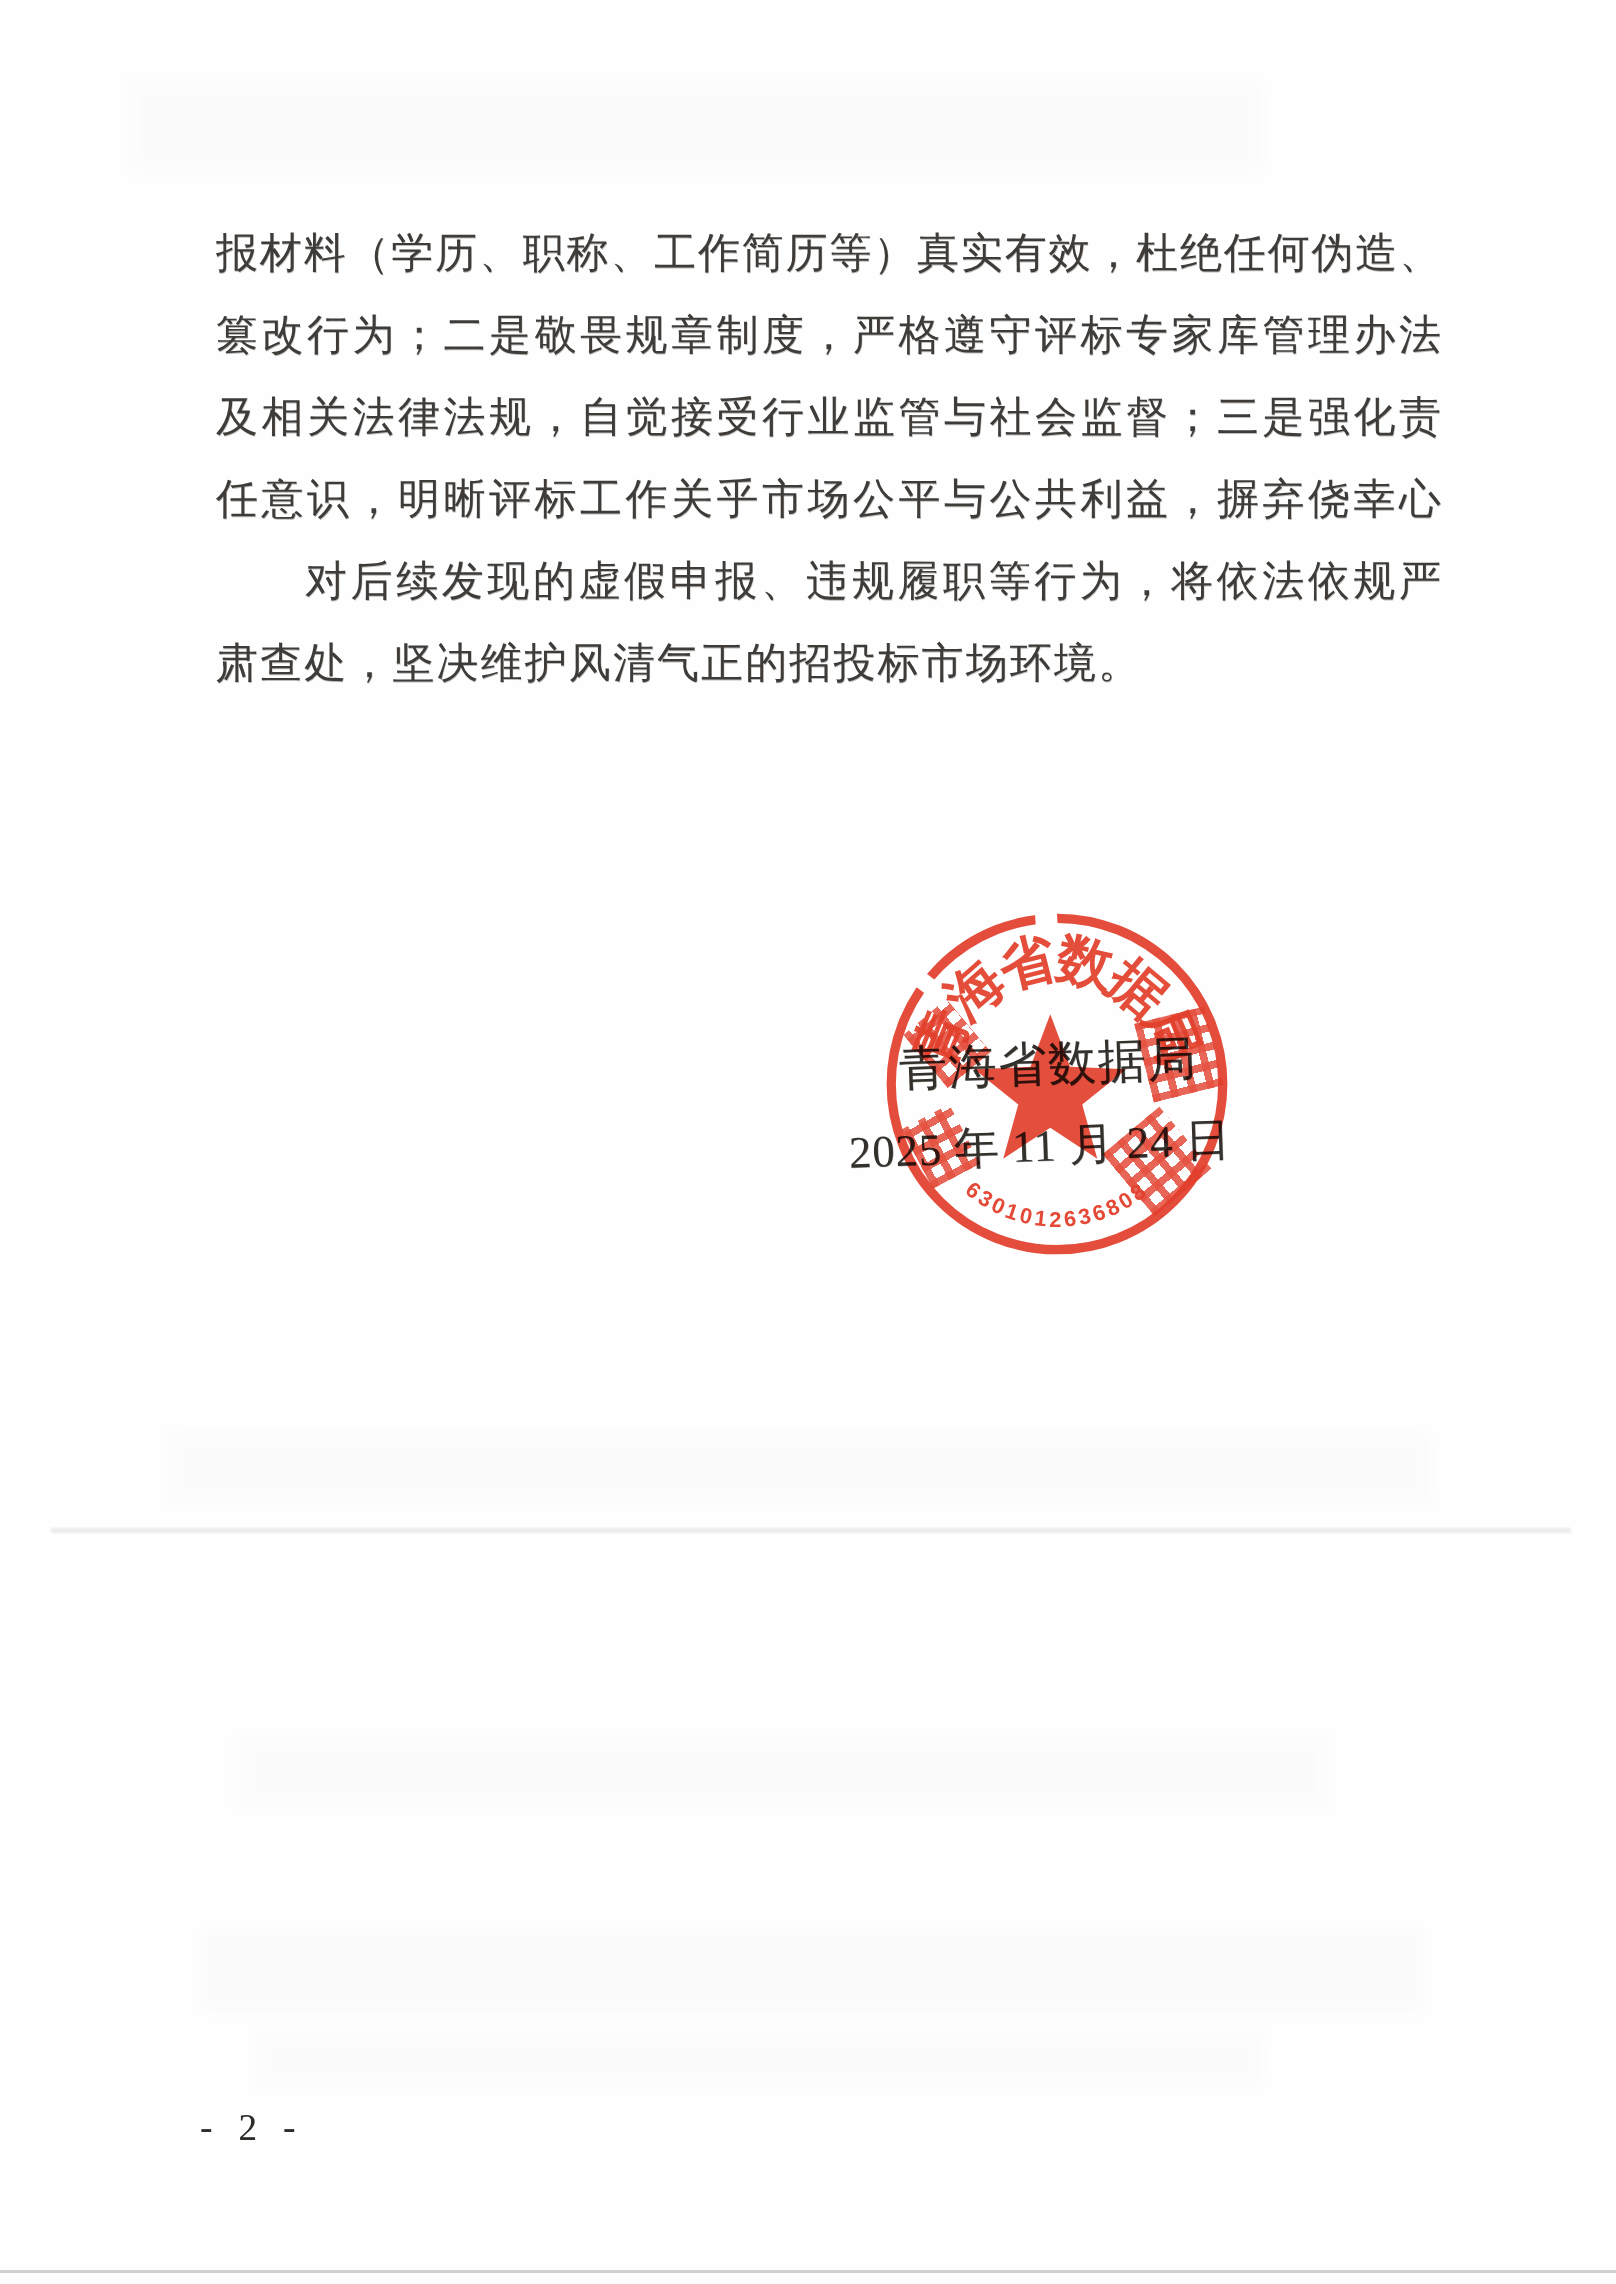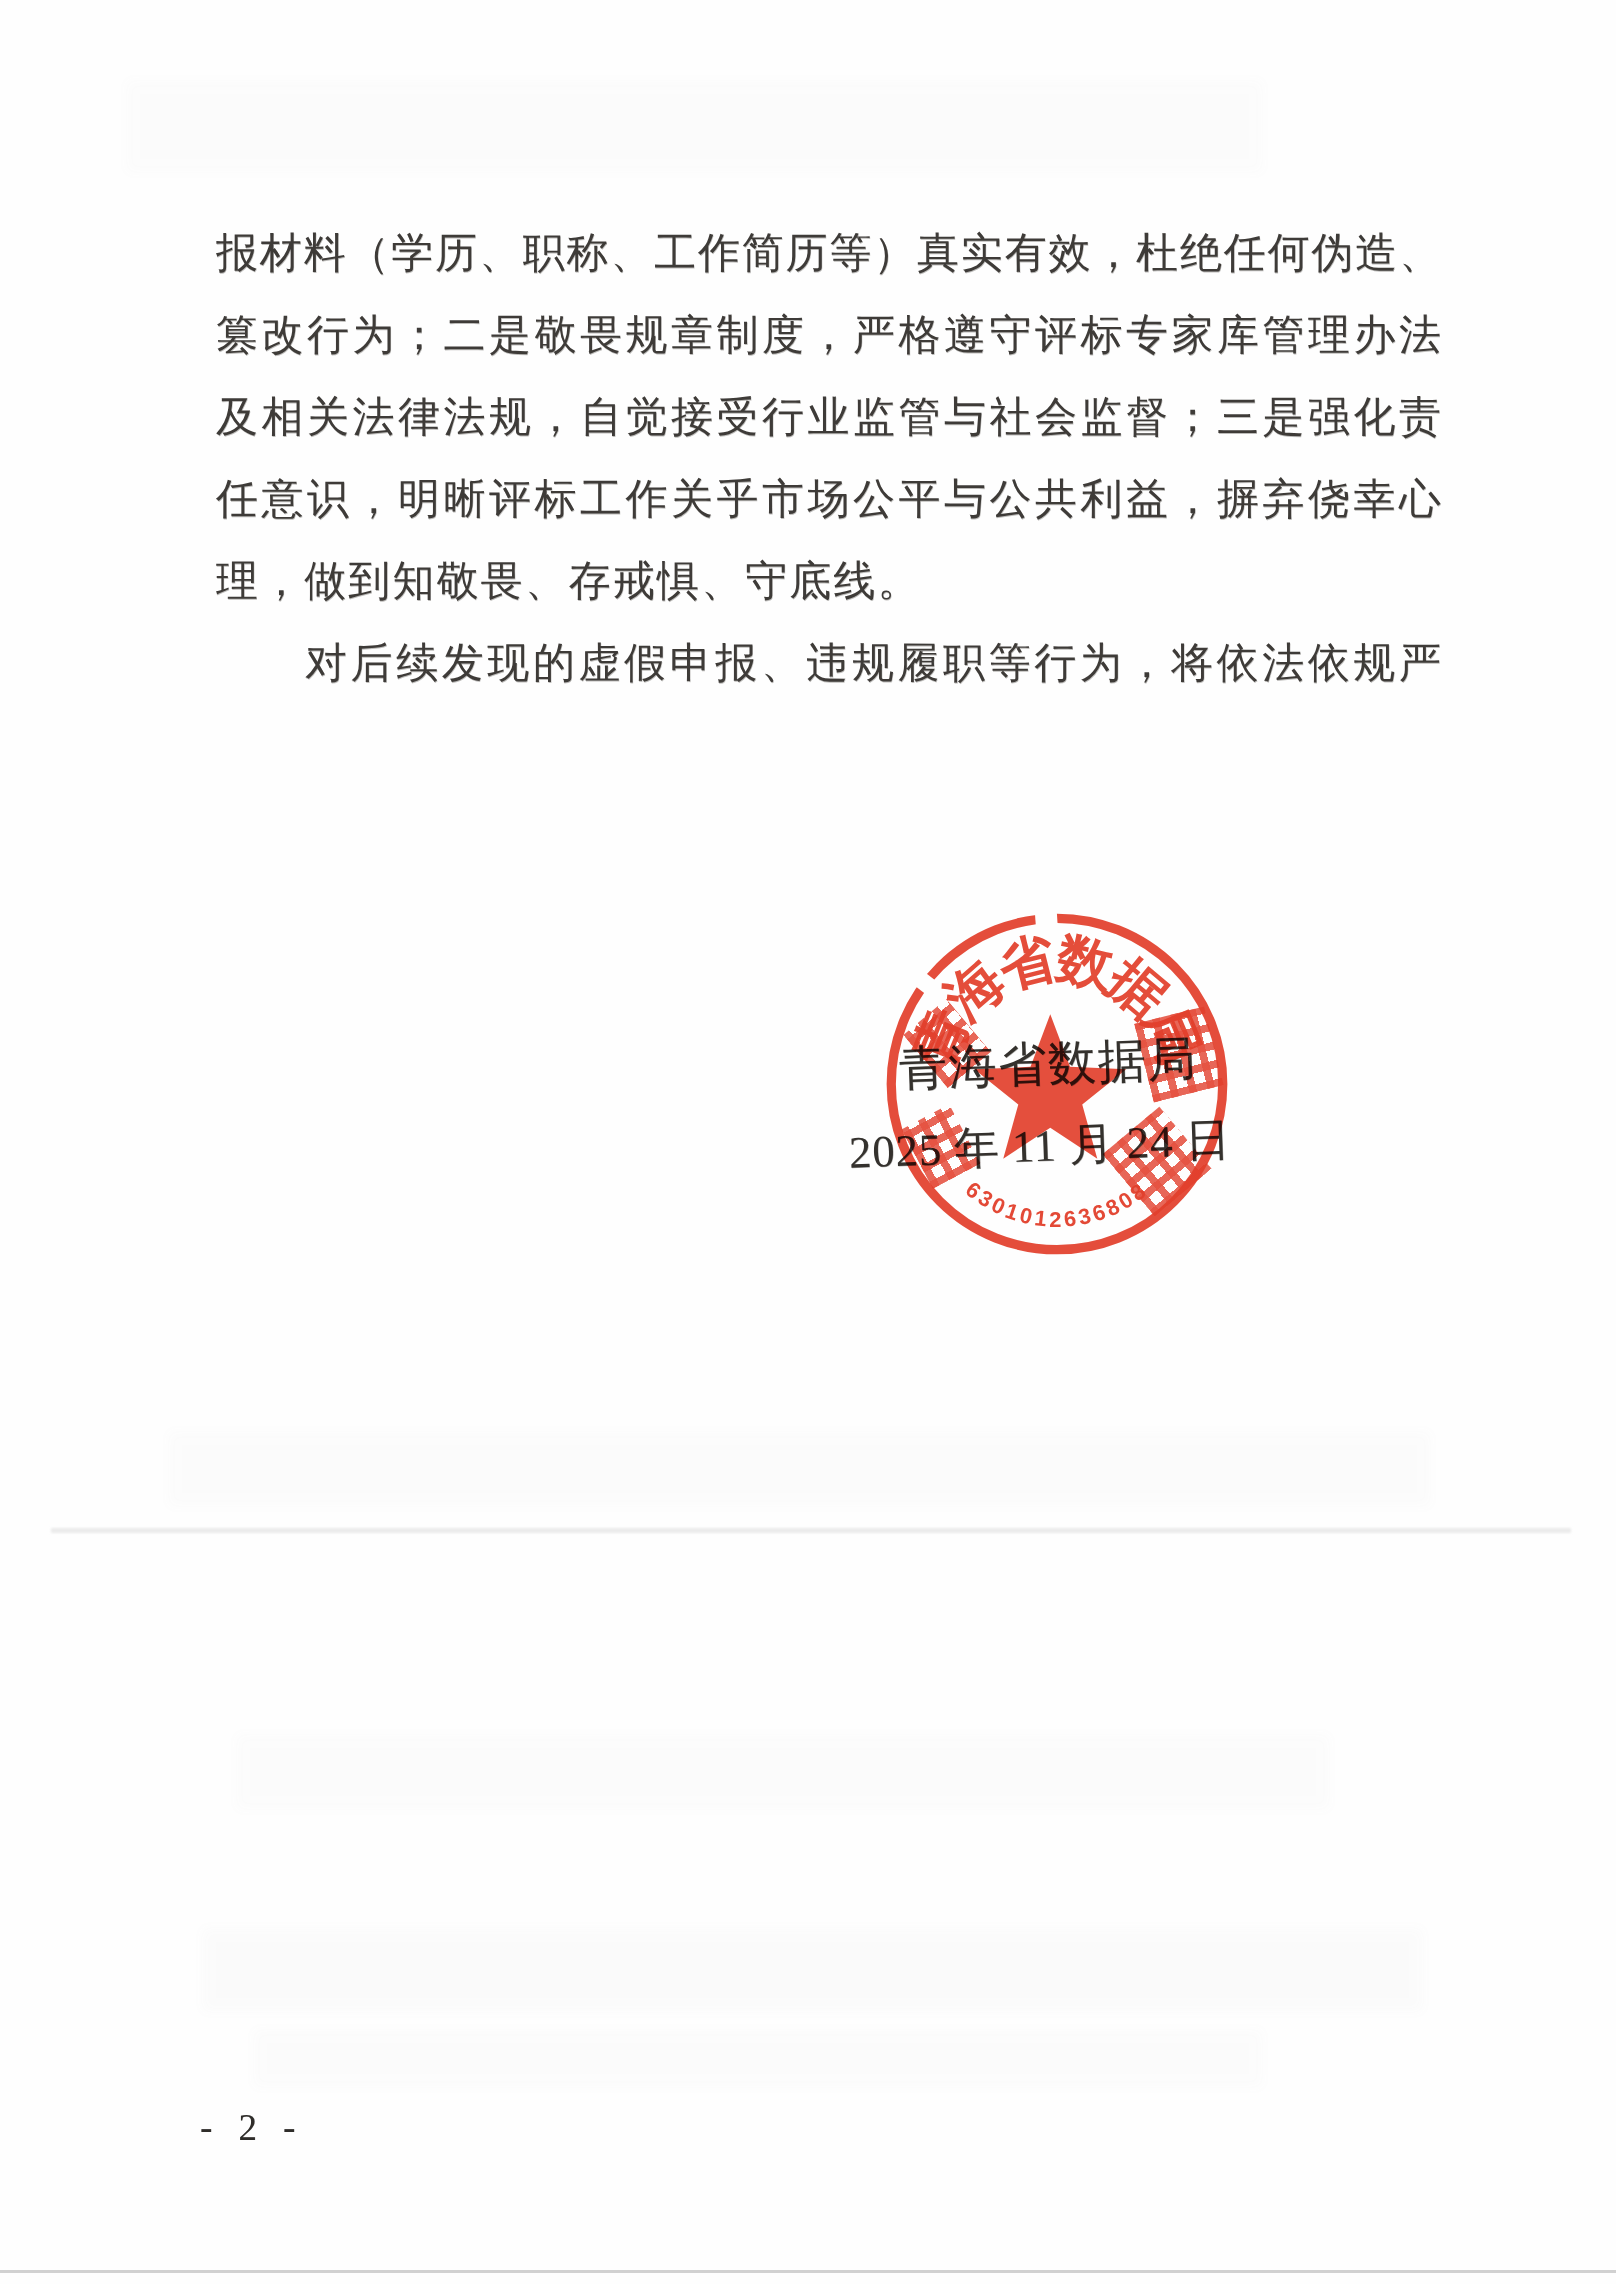--- a/index.html
+++ b/index.html
@@ -219,21 +219,20 @@
         <span>共</span>
         <span>利</span>
         <span>益</span>
         <span>，</span>
         <span>摒</span>
         <span>弃</span>
         <span>侥</span>
         <span>幸</span>
         <span>心</span>
       </div>
-      <div class="line nojust">理，做到知敬畏、存戒惧、守底线。</div>
       <div class="line just indent">
         <span>对</span>
         <span>后</span>
         <span>续</span>
         <span>发</span>
         <span>现</span>
         <span>的</span>
         <span>虚</span>
         <span>假</span>
         <span>申</span>
@@ -247,20 +246,21 @@
         <span>行</span>
         <span>为</span>
         <span>，</span>
         <span>将</span>
         <span>依</span>
         <span>法</span>
         <span>依</span>
         <span>规</span>
         <span>严</span>
       </div>
+      <div class="line nojust">肃查处，坚决维护风清气正的招投标市场环境。</div>
     </div>
 
   <div class="sig-org">青海省数据局</div>
   <div class="sig-date">2025 年 11 月 24 日</div>
 
   <div class="seal-layer">
     <svg class="seal-svg" width="350" height="350" viewBox="0 0 416 416">
 
       <circle cx="208" cy="208" r="197" fill="none" stroke="#e3402c" stroke-width="11" opacity="0.93"></circle>
 

